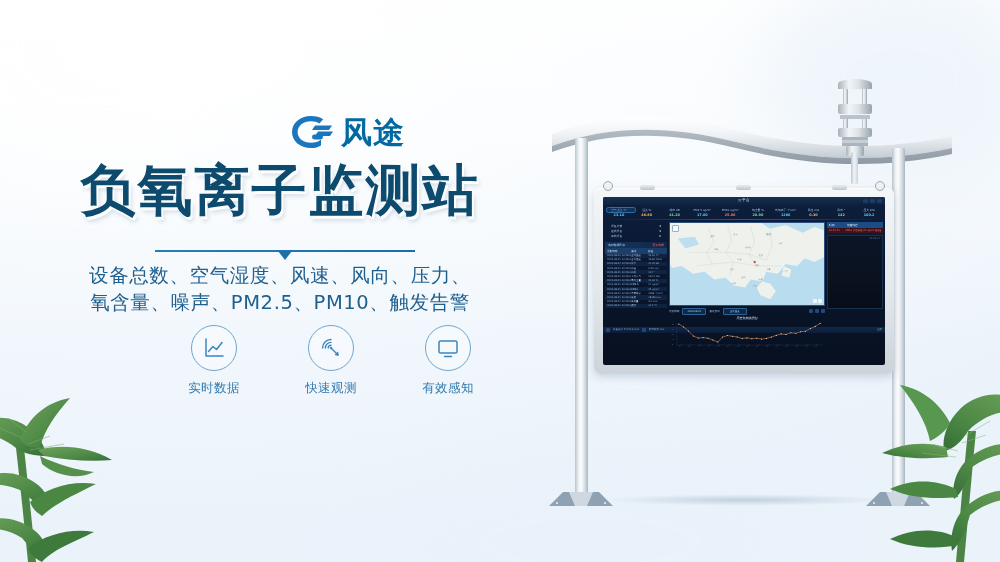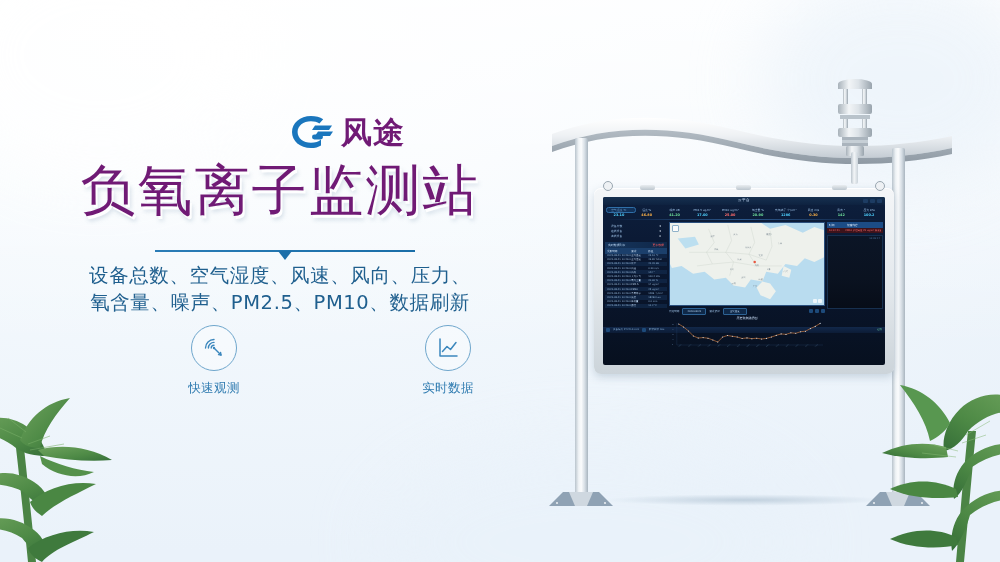--- a/index.html
+++ b/index.html
@@ -28,27 +28,27 @@
 
   
   .left{position:absolute;left:0;top:0;width:560px;height:562px;}
 
   .logo{
     position:absolute;left:288px;top:112px;
     display:flex;align-items:center;gap:7px;
   }
   .logo-mark{width:46px;height:40px;display:block;}
   .logo-text{
-    font-size:31px;font-weight:bold;color:#701a75;letter-spacing:1px;
+    font-size:31px;font-weight:bold;color:#0369a1;letter-spacing:1px;
     font-family:"DejaVu Sans","Liberation Sans",sans-serif;line-height:1;
   }
 
   .headline{
     position:absolute;left:0;right:0;top:154px;text-align:center;
-    font-size:55px;font-weight:normal;color:#701a75;letter-spacing:2px;
+    font-size:55px;font-weight:bold;color:#0c4a6e;letter-spacing:2px;
     font-family:"DejaVu Sans","Liberation Sans",sans-serif;
     text-shadow:2px 3px 0 rgba(255,255,255,.95), 3px 5px 4px rgba(120,150,175,.30);
     white-space:nowrap;
   }
 
   .divider{
     position:absolute;left:155px;top:246px;width:260px;height:12px;
   }
   .divider-line{
     position:absolute;left:0;top:4px;width:260px;height:2px;
@@ -291,24 +291,36 @@
 
     <div class="headline">负氧离子监测站</div>
 
     <div class="divider">
       <div class="divider-line"></div>
       <div class="divider-caret"></div>
     </div>
 
     <div class="subtitle">
       <div>设备总数、空气湿度、风速、风向、压力、</div>
-      <div>氧含量、噪声、PM2.5、PM10、数据刷新</div>
+      <div>氧含量、噪声、PM2.5、PM10、触发告警</div>
     </div>
 
     <div class="features">
+
+      <div class="feat">
+        <div class="feat-circle">
+          <span>
+            <svg width="24" height="24" viewBox="0 0 24 24" fill="none" stroke="#3b87bd" stroke-width="1.5" stroke-linecap="round" stroke-linejoin="round">
+              <path d="M4 3 L4 20 L21 20"></path>
+              <path d="M6.5 15.5 L11 10.5 L14.5 13.5 L20 6.5"></path>
+            </svg>
+          </span>
+        </div>
+        <div class="feat-label">实时数据</div>
+      </div>
 
       <div class="feat">
         <div class="feat-circle">
           <span>
             <svg width="24" height="24" viewBox="0 0 24 24" fill="none" stroke="#3b87bd" stroke-width="1.4" stroke-linecap="round">
               <path d="M12 12 m-8.5 0 a8.5 8.5 0 0 1 8.5 -8.5"></path>
               <path d="M12 12 m-5.6 0 a5.6 5.6 0 0 1 5.6 -5.6"></path>
               <path d="M12 12 m-2.8 0 a2.8 2.8 0 0 1 2.8 -2.8"></path>
               <circle cx="12" cy="12" r="1.2" fill="#3b87bd" stroke="none"></circle>
               <path d="M12 12 L19 19"></path>
@@ -316,28 +328,27 @@
             </svg>
           </span>
         </div>
         <div class="feat-label">快速观测</div>
       </div>
 
       <div class="feat">
         <div class="feat-circle">
           <span>
             <svg width="24" height="24" viewBox="0 0 24 24" fill="none" stroke="#3b87bd" stroke-width="1.5" stroke-linecap="round" stroke-linejoin="round">
-              <path d="M4 3 L4 20 L21 20"></path>
-              <path d="M6.5 15.5 L11 10.5 L14.5 13.5 L20 6.5"></path>
+              <rect x="3" y="5" width="18" height="12" rx="1.6"></rect>
+              <path d="M8.5 20.5 L15.5 20.5"></path>
             </svg>
           </span>
         </div>
-        <div class="feat-label">实时数据</div>
+        <div class="feat-label">有效感知</div>
       </div>
-
 
 
     </div>
   </div>
 
   <div class="kiosk">
 
     <div class="ground-shadow"></div>
 
     <div class="canopy">

